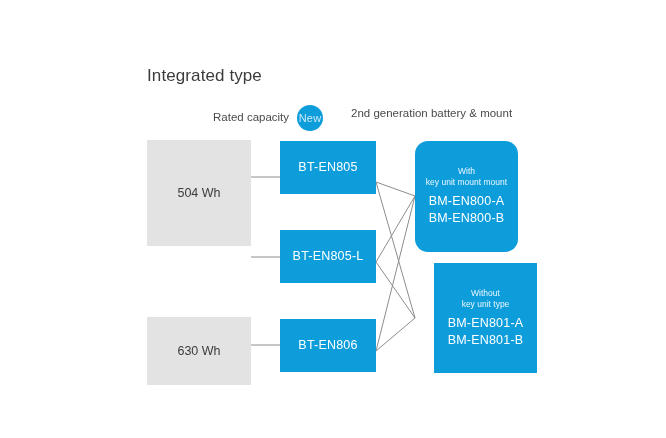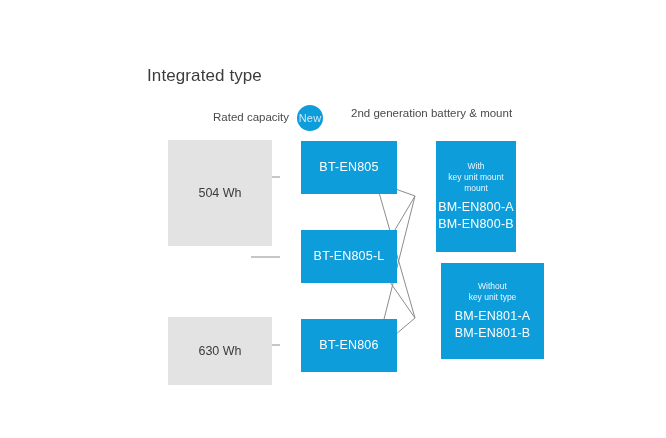--- a/index.html
+++ b/index.html
@@ -68,21 +68,20 @@
 
   
   .box {
     position: absolute;
     box-sizing: border-box;
     display: flex;
     flex-direction: column;
     align-items: center;
     justify-content: center;
     text-align: center;
-    margin-left: 21px;
   }
   .box.gray {
     background: #E3E3E3;
     color: #3c3c3c;
     font-size: 12.5px;
   }
   .box.blue {
     background: #0D9DDB;
     color: #ffffff;
   }
@@ -99,22 +98,22 @@
   .sub-group { margin-bottom: 5px; }
 
   
   #box-cap-504  { left: 147px; top: 140px; width: 104px; height: 106px; }
   #box-cap-630  { left: 147px; top: 317px; width: 104px; height: 68px; }
 
   #box-bt-en805   { left: 280px; top: 141px; width: 96px; height: 53px; }
   #box-bt-en805-l { left: 280px; top: 230px; width: 96px; height: 53px; }
   #box-bt-en806   { left: 280px; top: 319px; width: 96px; height: 53px; }
 
-  #box-bm-en800 { left: 415px; top: 141px; width: 80px; height: 111px; }
-  #box-bm-en801 { left: 420px; top: 263px; width: 103px; height: 96px; }
+  #box-bm-en800 { left: 415px; top: 141px; width: 103px; height: 111px; border-radius: 13px; }
+  #box-bm-en801 { left: 434px; top: 263px; width: 103px; height: 110px; }
 </style>
 </head>
 <body>
 
 <div class="canvas">
 
   <div class="title">Integrated type</div>
 
   <div class="col-label" id="lbl-rated">Rated capacity</div>
 

